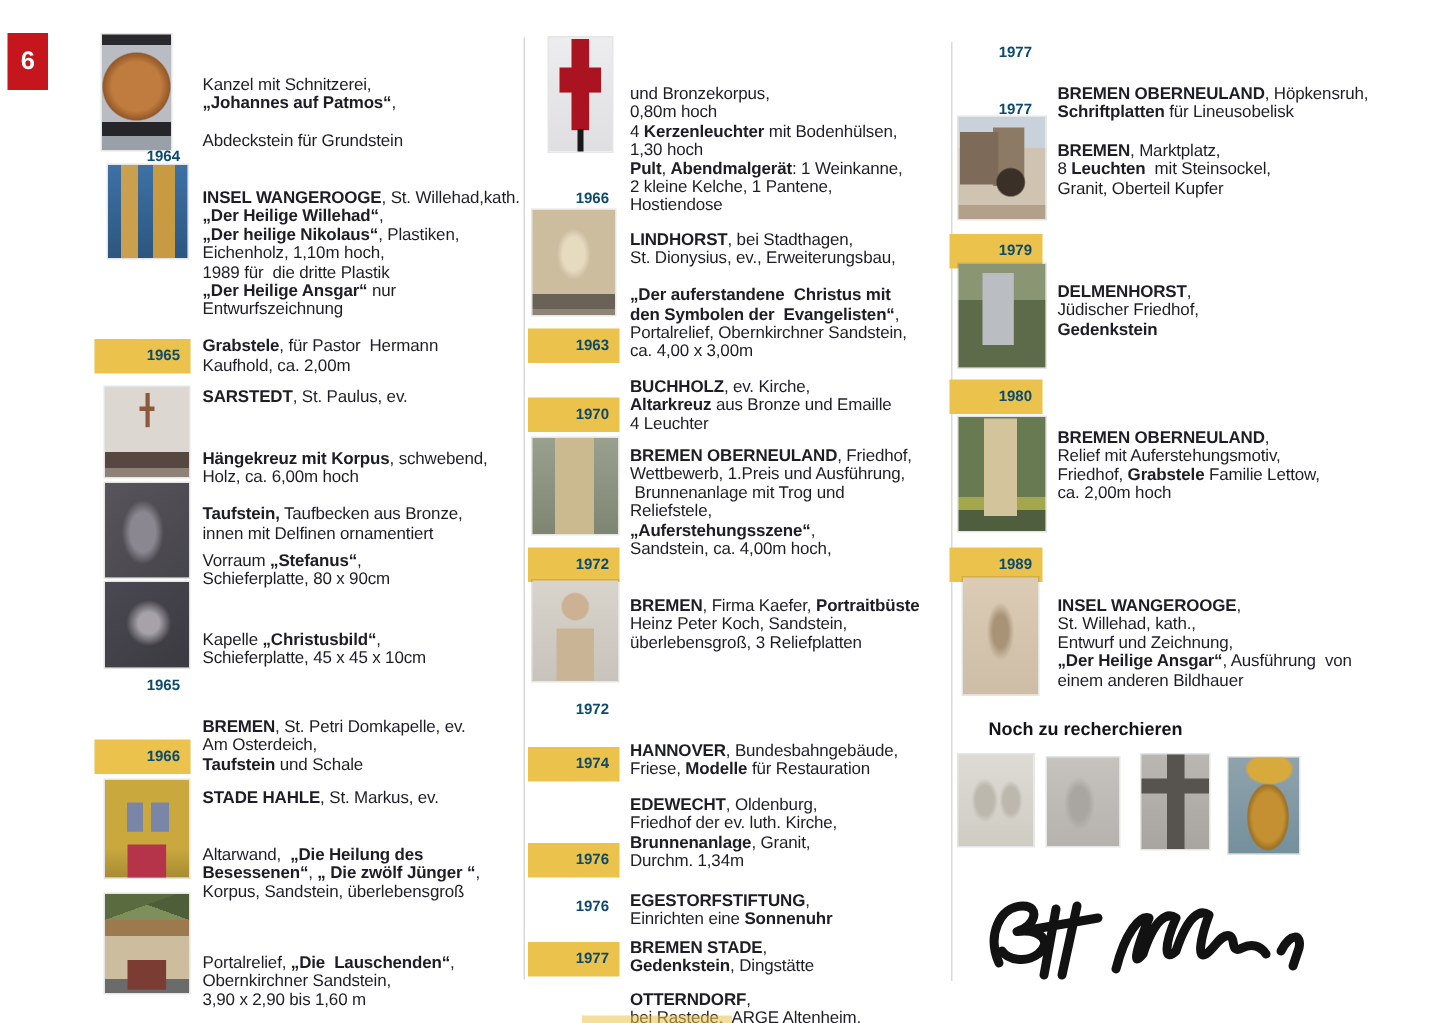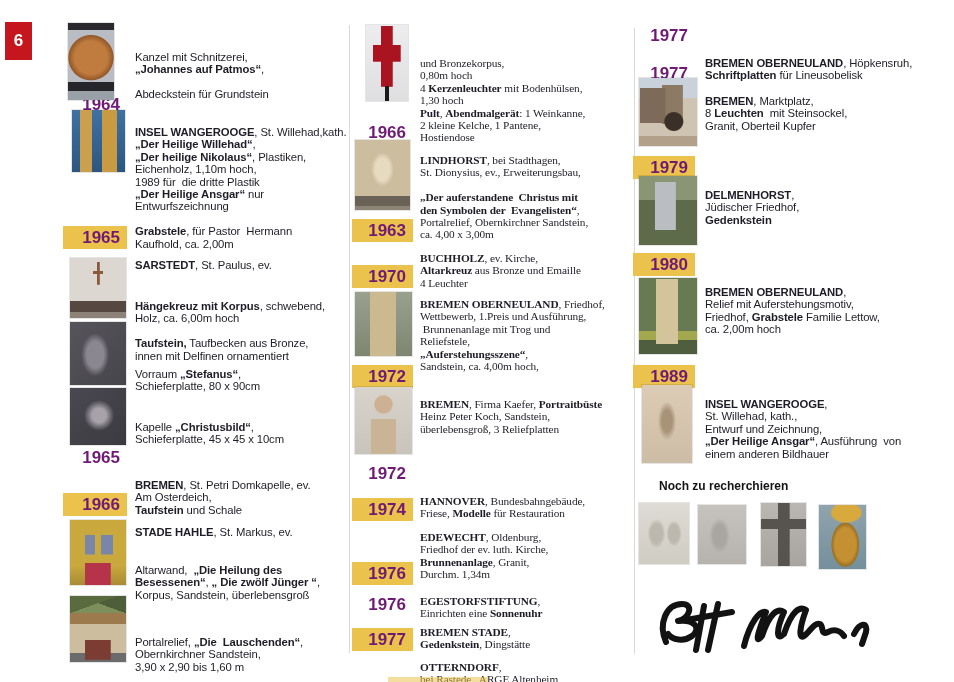--- a/index.html
+++ b/index.html
@@ -12,28 +12,28 @@
   .vrule{position:absolute;width:1px;background:#d9d9d9;}
   .vrule.r1{left:349px;top:25px;height:628px;}
   .vrule.r2{left:634px;top:28px;height:626px;}
   
   .col{position:absolute;top:0;height:100%;}
   .col1{left:63px;width:287px;}
   .col2{left:352px;width:282px;}
   .col3{left:633px;width:321px;}
   .entry{position:absolute;left:0;width:100%;}
   .yearbox{position:absolute;left:0;top:-4px;height:23px;line-height:23px;
-           font-weight:bold;font-size:17px;color:#701a75;text-align:right;padding-right:7px;box-sizing:border-box;}
+           font-weight:bold;font-size:10px;color:#0c4a6e;text-align:right;padding-right:7px;box-sizing:border-box;}
   .col1 .yearbox{width:64px;}
   .col2 .yearbox{width:61px;}
   .col3 .yearbox{width:62px;}
   .yearbox.hl{background:#eac24c;}
   .lines{position:absolute;top:0;margin-top:29px;}
   .col1 .lines{left:72px;width:212px;}
-  .col2 .lines{left:68px;width:212px;font-family:Liberation Serif, serif;}
+  .col2 .lines{left:68px;width:212px;}
   .col3 .lines{left:72px;width:245px;}
   .ln{font-size:11.3px;line-height:12.4px;white-space:pre;letter-spacing:-0.1px;}
   .b{font-weight:bold;}
   .noch{position:absolute;left:26px;top:479px;font-weight:bold;font-size:12px;color:#141418;}
   
   .thumb{position:absolute;box-shadow:0 0 0 1px rgba(0,0,0,.10);}
   .t-pulpit{background:
      radial-gradient(circle at 50% 45%, #c07c3e 0 34%, #94582a 46%, transparent 48%),
      linear-gradient(#2a2a2e 0 9%, #b9bdc3 9% 76%, #26262a 76% 88%, #9aa0a8 88%);}
   .t-figures{background:

